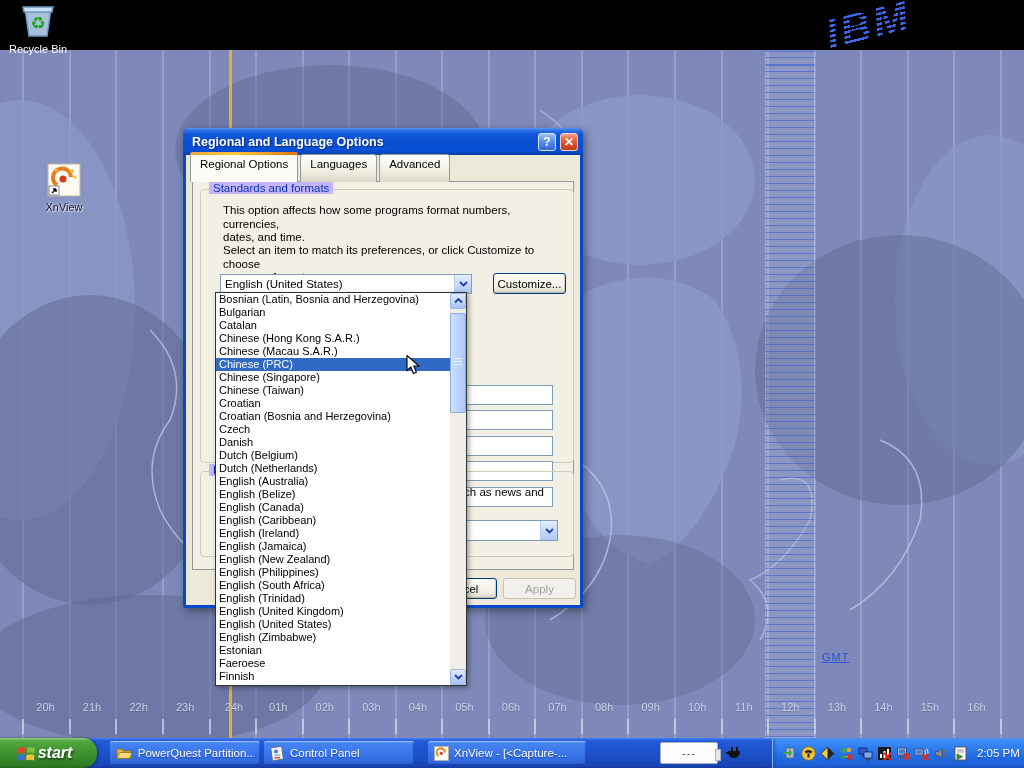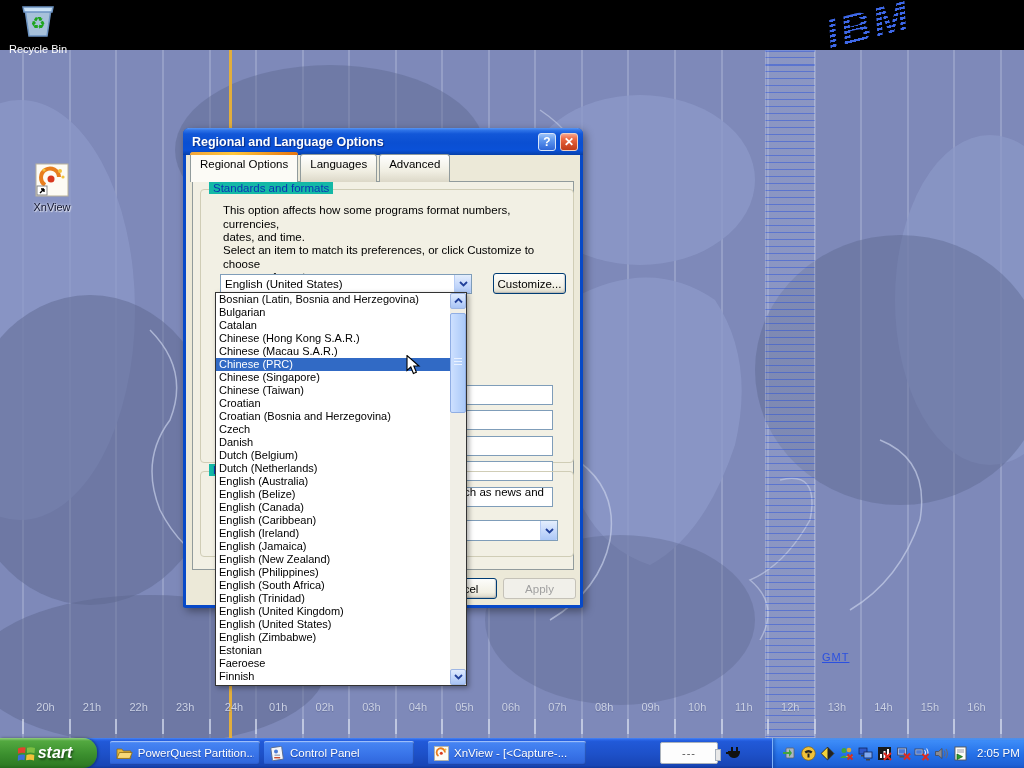--- a/index.html
+++ b/index.html
@@ -26,21 +26,21 @@
   #ibm-logo { font-size:42px; font-weight:900; font-style:italic; letter-spacing:3px; color:#3E68E8; position:relative; }
   #ibm-logo::after { content:""; position:absolute; inset:-6px; background:repeating-linear-gradient(180deg, transparent 0 2.5px, #000 2.5px 5px); }
 
   
   .desk-icon { position:absolute; width:76px; text-align:center; cursor:default; }
   .desk-icon .ic { display:block; margin:0 auto; }
   .desk-icon .lbl { display:inline-block; margin-top:2px; font-size:11px; }
   #icon-recycle { left:0; top:3px; z-index:3; }
   #icon-recycle .lbl { color:#fff; }
   #icon-dpb { left:0; top:83px; z-index:2; }
-  #icon-xnview { left:0; top:163px; z-index:2;padding-left:28px; }
+  #icon-xnview { left:12px; top:163px; z-index:2;padding-left:28px; }
   #icon-dpb .lbl, #icon-xnview .lbl { color:#10142e; text-shadow:0 0 3px rgba(255,255,255,.9), 1px 1px 1px rgba(255,255,255,.7); }
 
   
   #dialog { position:absolute; left:183px; top:128px; width:400px; height:480px; z-index:10;
     border-radius:6px 6px 3px 3px; box-shadow:3px 3px 8px rgba(0,0,0,.4);
     border-left:3px solid #0749C8; border-right:3px solid #0749C8; border-bottom:3px solid #0749C8;
     background:#ECE9D8; }
   #titlebar { position:absolute; top:0; left:-3px; right:-3px; height:27px; border-radius:6px 6px 0 0;
     background:linear-gradient(180deg,#5A96F2 0%,#2F74E8 8%,#1257D8 22%,#0A4FD2 55%,#0A51D8 82%,#063FA8 100%);
     display:flex; align-items:center; padding:0 5px 0 9px; }
@@ -53,21 +53,21 @@
   #tab-row { position:absolute; left:4px; top:33px; height:21px; display:flex; align-items:flex-end; z-index:2; }
   .tab { font-size:11.5px; color:#000; border:1px solid #919B9C; border-bottom:none; border-radius:3px 3px 0 0;
     padding:3px 9px 12px 9px; background:linear-gradient(180deg,#FFFFFF 0%,#F0EEE2 60%,#DCD8C8 100%); margin-right:2px; }
   .tab.active { background:#FCFBF6; padding-top:5px; position:relative; border-color:#919B9C; }
   .tab.active::before { content:""; position:absolute; top:-1px; left:-1px; right:-1px; height:3px; border-radius:3px 3px 0 0;
     background:linear-gradient(90deg,#F2A53A,#FFC73C 40%,#E5740E); }
   #tab-page { position:absolute; left:6px; right:6px; top:53px; height:517px; max-height:none;
     background:#F2F0E4; border:1px solid #919B9C; height:389px; }
 
   .groupbox { position:absolute; border:1px solid #D0CDB6; border-radius:4px; }
-  .groupbox > .gb-title { position:absolute; top:-8px; left:8px; background:#14b8a6; padding:0 4px; font-size:11.5px; color:#0A35B4; }
+  .groupbox > .gb-title { position:absolute; top:-8px; left:8px; background:#c4b5fd; padding:0 4px; font-size:11.5px; color:#0A35B4; }
   #group-standards { left:7px; top:7px; width:374px; height:274px; }
   #group-location { left:7px; top:289px; width:374px; height:86px; }
 
   .dlg-text { position:absolute; font-size:11.5px; color:#000; line-height:13.5px; white-space:pre-line; }
   #std-desc { left:22px; top:14px; width:345px; }
   #std-hint { left:22px; top:54px; width:350px; }
 
   .textbox { background:#fff; border:1px solid #7F9DB9; position:absolute; }
   #format-combo { left:19px; top:84px; width:252px; height:20px; font-size:11.5px; display:flex; align-items:center; }
   #format-combo .val { flex:1; padding-left:4px; color:#000; white-space:nowrap; overflow:hidden; }

